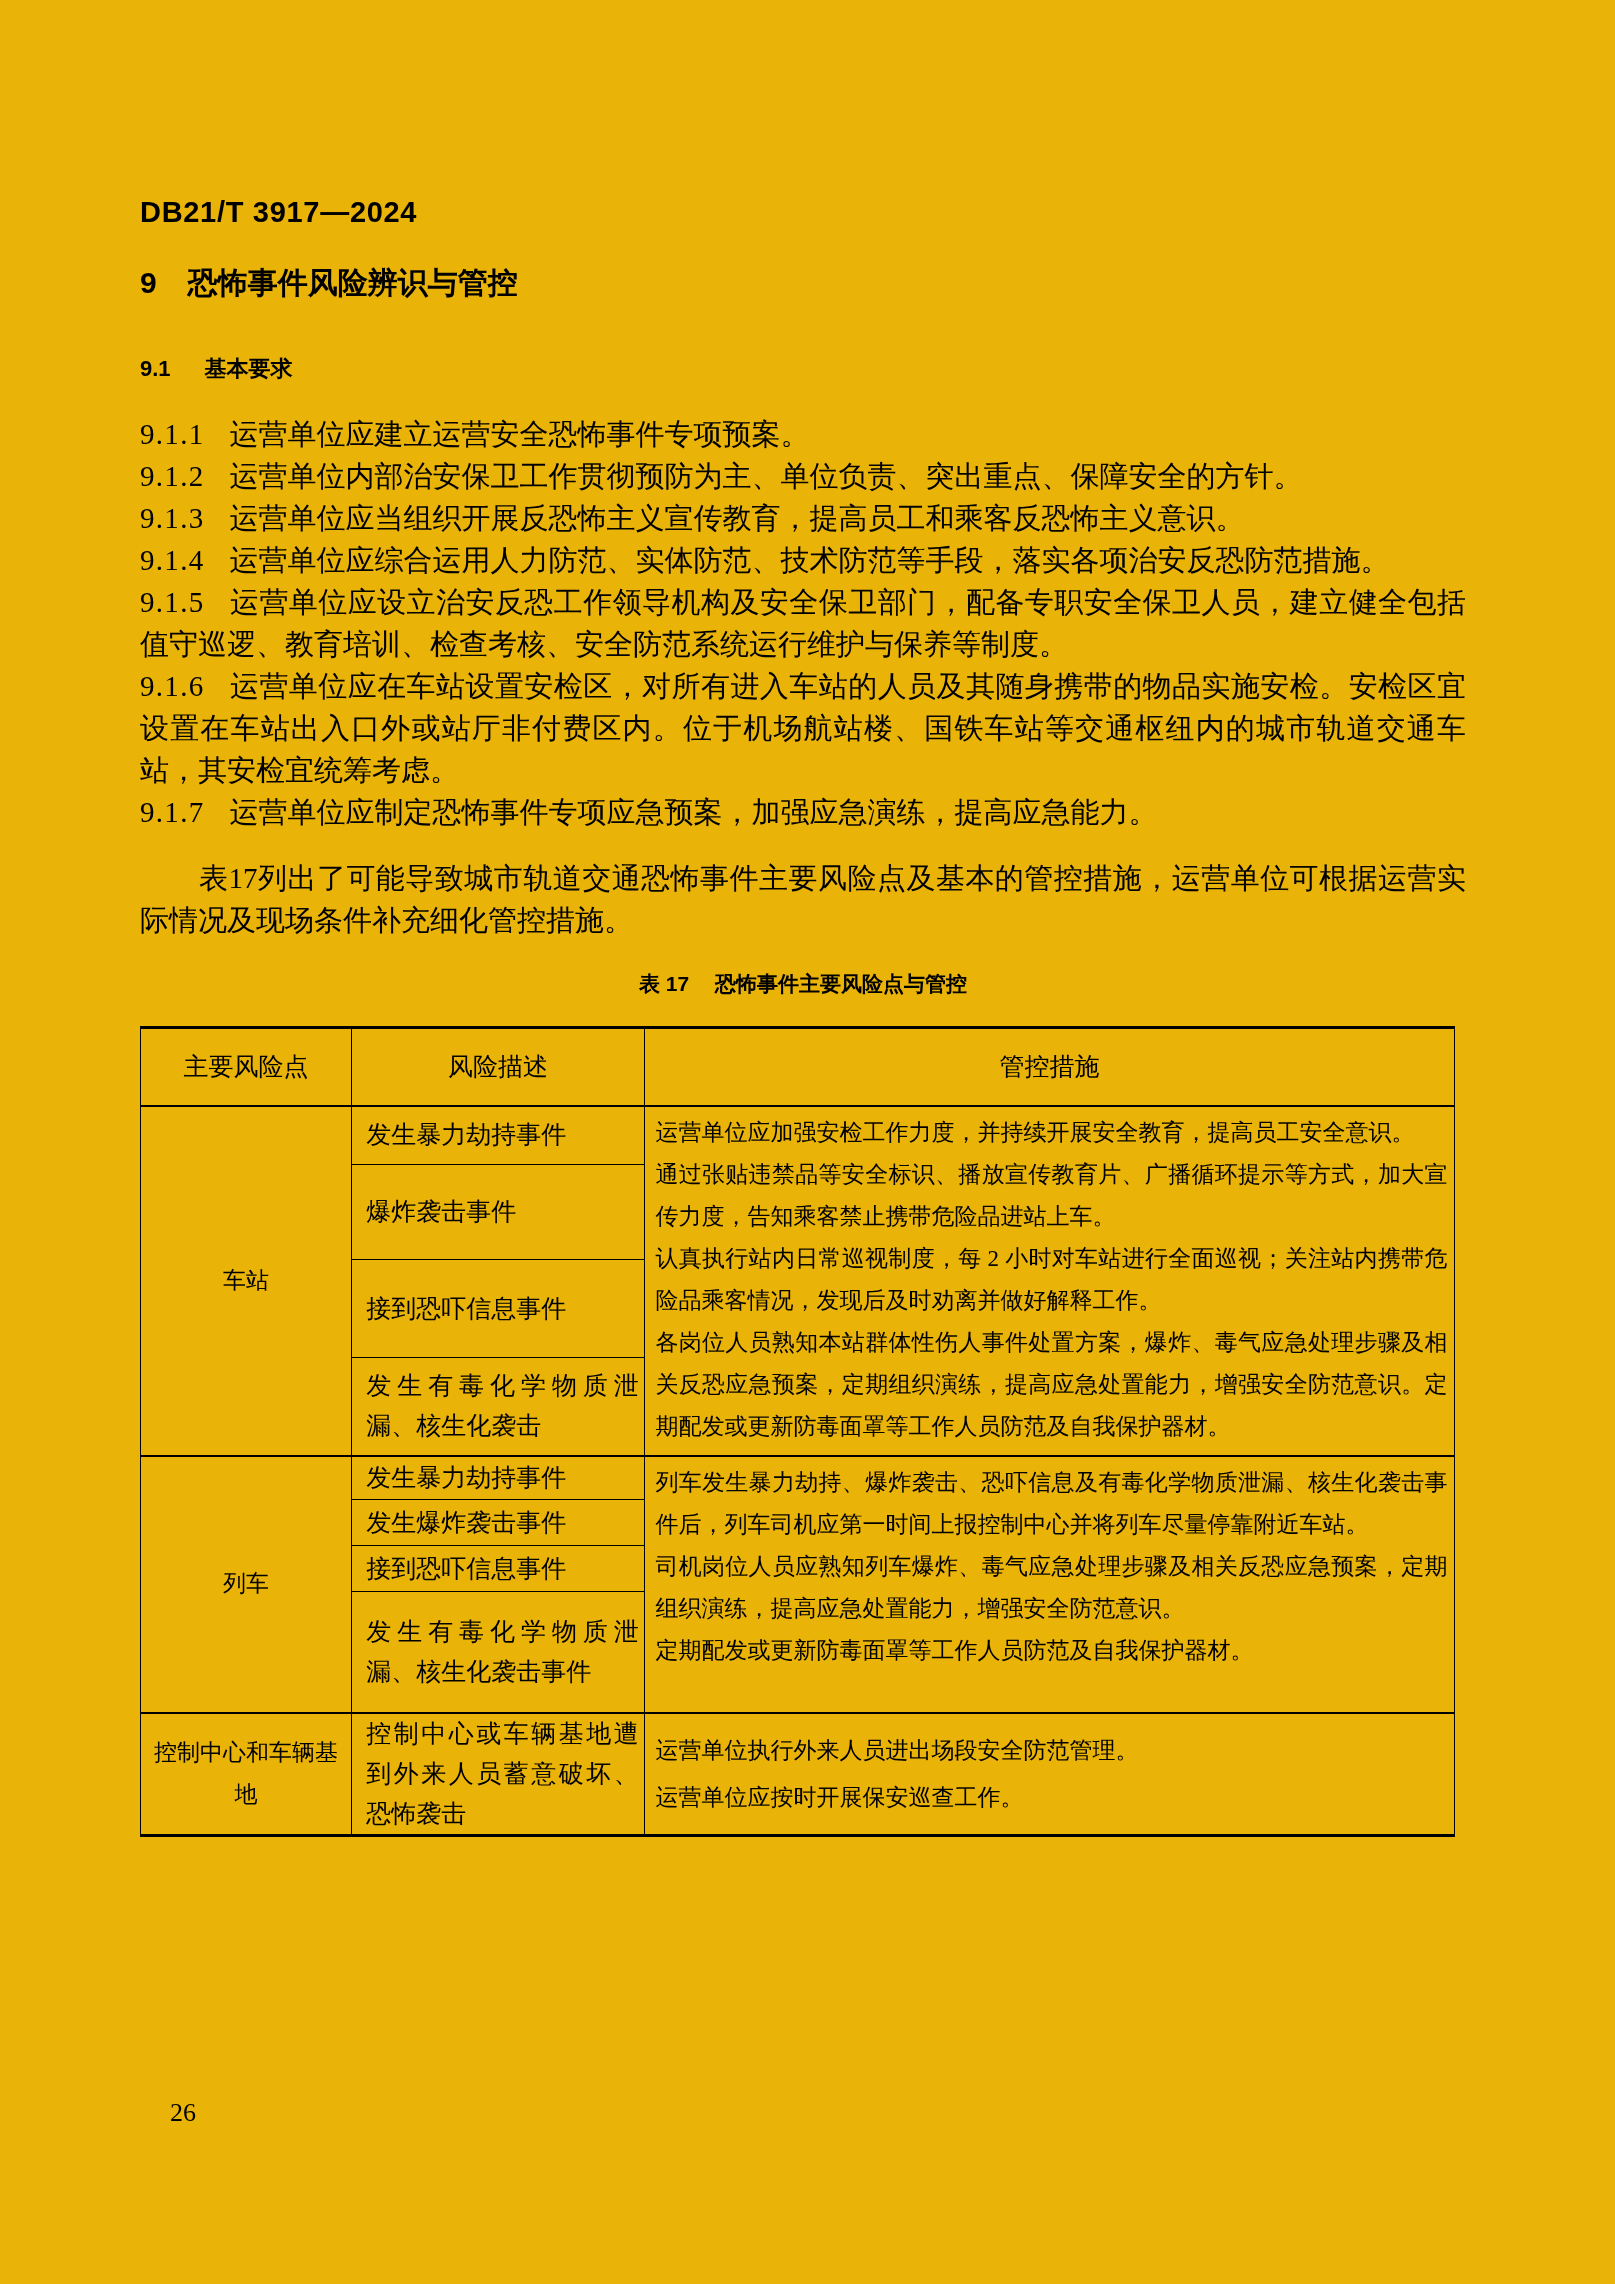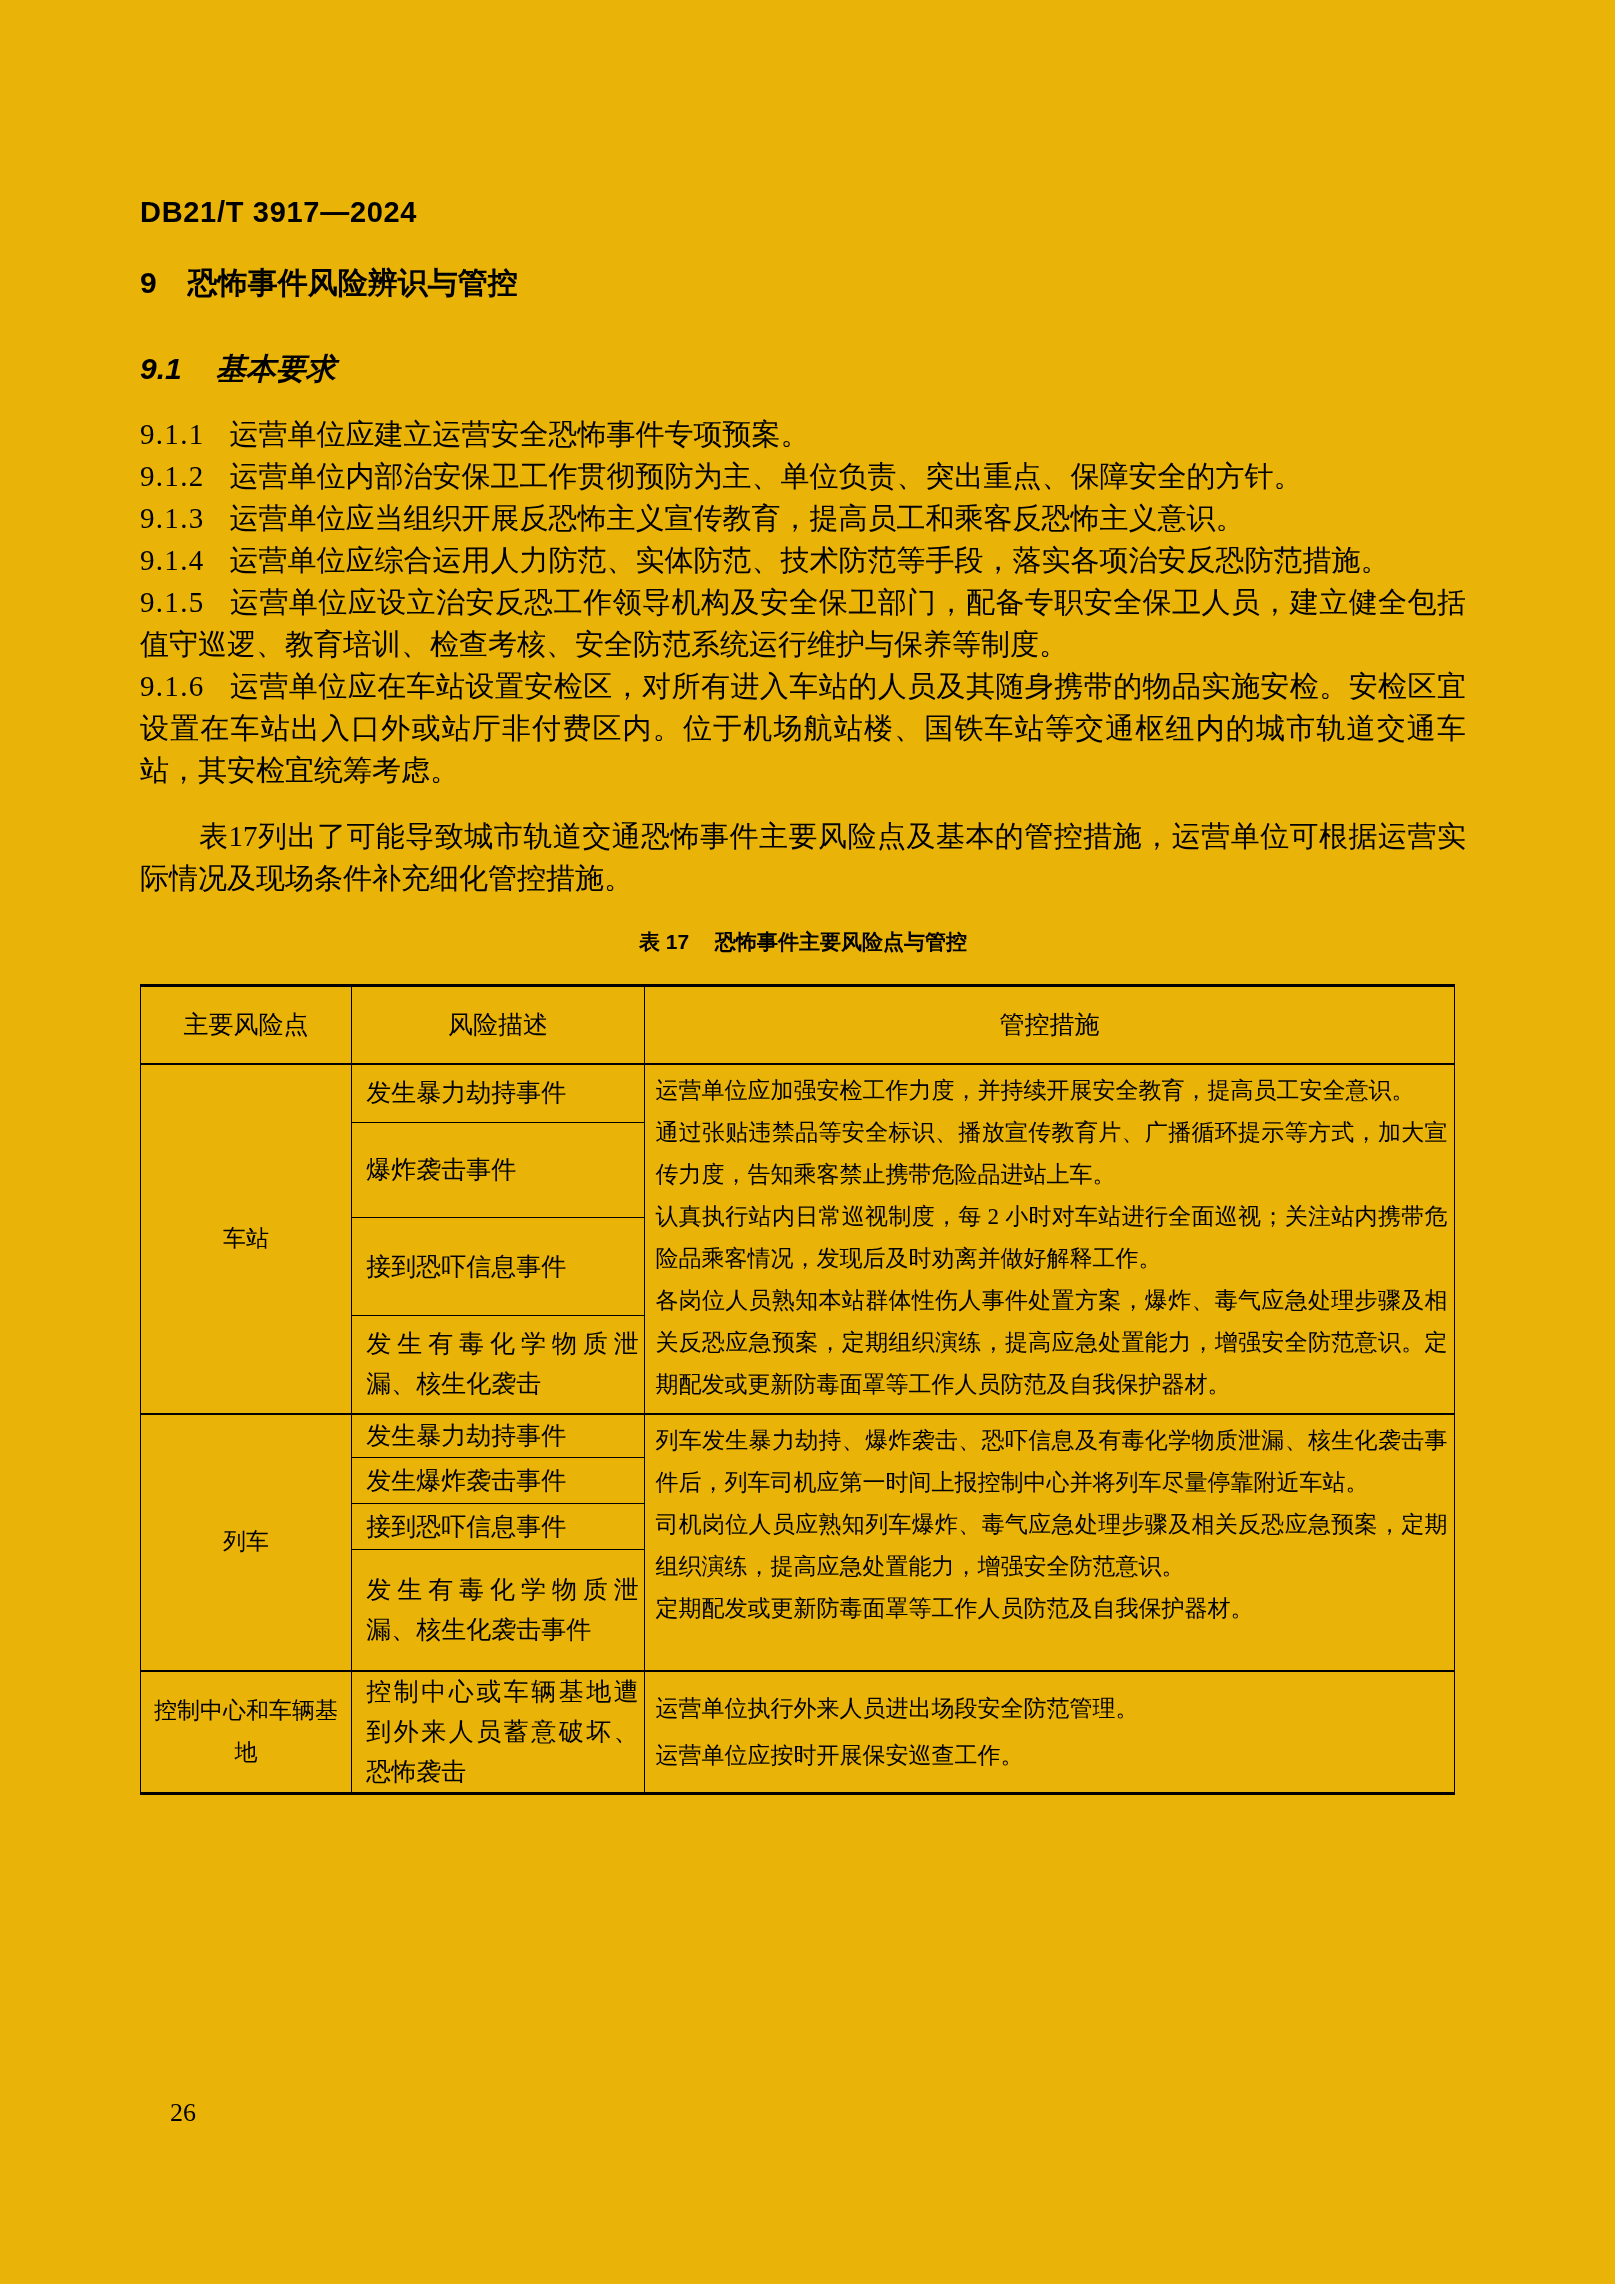--- a/index.html
+++ b/index.html
@@ -18,21 +18,21 @@
     font-weight:700; font-size:29px; line-height:29px; letter-spacing:0.7px;
   }
   .h1 {
     margin:39px 0 0 0;
     font-family:"Liberation Sans","DejaVu Sans",sans-serif;
     font-weight:700; font-size:30px; line-height:33px;
   }
   .h1 .num { margin-right:31px; }
   .h2 {
     font-family:"Liberation Sans","DejaVu Sans",sans-serif;
-    font-weight:700; font-size:30px; line-height:34px;font-style:italic;
+    font-weight:700; font-size:22px; line-height:34px;
   }
   .h2.basic { margin:53px 0 0 0; }
   .h2.risk  { margin:27px 0 0 0; }
   .h2 .num { margin-right:34px; }
 
   .clauses { margin-top:27px; }
   .clauses p {
     margin:0; font-size:29px; line-height:42px;
     text-align:justify;
   }
@@ -110,20 +110,21 @@
       <span class="num">9.1</span><span>基本要求</span>
     </div>
 
     <div class="clauses">
       <p><span class="cnum">9.1.1</span><span>运营单位应建立运营安全恐怖事件专项预案。</span></p>
       <p><span class="cnum">9.1.2</span><span>运营单位内部治安保卫工作贯彻预防为主、单位负责、突出重点、保障安全的方针。</span></p>
       <p><span class="cnum">9.1.3</span><span>运营单位应当组织开展反恐怖主义宣传教育，提高员工和乘客反恐怖主义意识。</span></p>
       <p><span class="cnum">9.1.4</span><span>运营单位应综合运用人力防范、实体防范、技术防范等手段，落实各项治安反恐防范措施。</span></p>
       <p><span class="cnum">9.1.5</span><span>运营单位应设立治安反恐工作领导机构及安全保卫部门，配备专职安全保卫人员，建立健全包括值守巡逻、教育培训、检查考核、安全防范系统运行维护与保养等制度。</span></p>
       <p><span class="cnum">9.1.6</span><span>运营单位应在车站设置安检区，对所有进入车站的人员及其随身携带的物品实施安检。安检区宜设置在车站出入口外或站厅非付费区内。位于机场航站楼、国铁车站等交通枢纽内的城市轨道交通车站，其安检宜统筹考虑。</span></p>
+      <p><span class="cnum">9.1.7</span><span>运营单位应制定恐怖事件专项应急预案，加强应急演练，提高应急能力。</span></p>
     </div>
 
 
     <p class="intro">表17列出了可能导致城市轨道交通恐怖事件主要风险点及基本的管控措施，运营单位可根据运营实际情况及现场条件补充细化管控措施。</p>
 
     <div class="tbl-caption">
       <span class="cap-label">表 17</span><span>恐怖事件主要风险点与管控</span>
     </div>
 
     <table class="risk">

